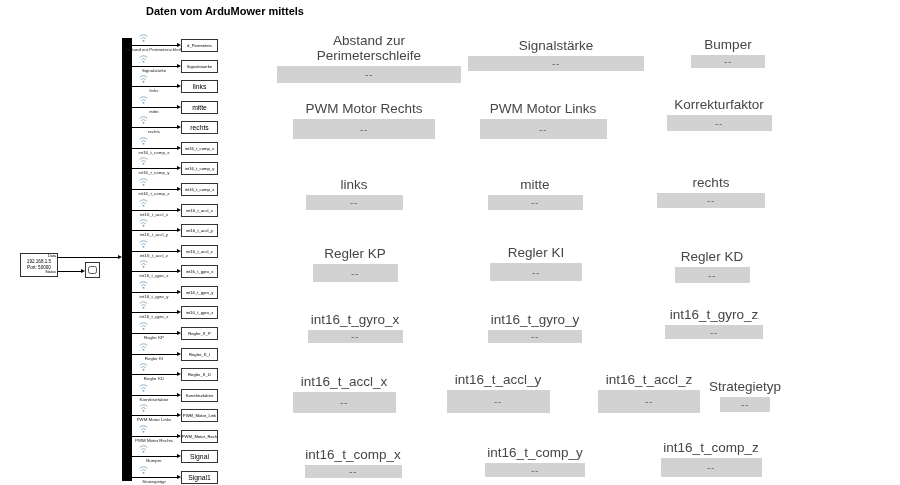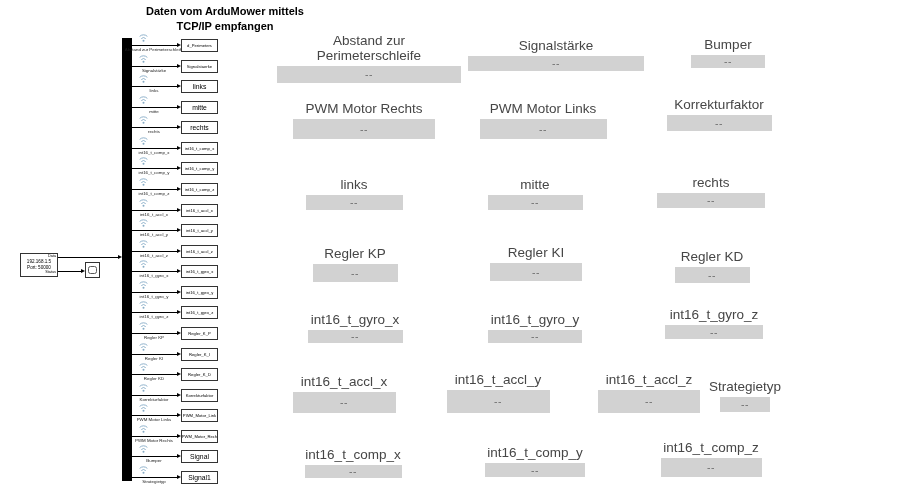--- a/index.html
+++ b/index.html
@@ -50,21 +50,20 @@
                  transform:translateX(-50%);font-size:13.5px;color:#464646;
                  white-space:nowrap;text-align:center;line-height:1.15;}
 </style>
 </head>
 <body>
 
 <div id="stage">
 
   <div class="model-title">
     <div>Daten vom ArduMower mittels</div>
-    <div>TCP/IP empfangen</div>
   </div>
 
   <div class="tcp-block">
     <div>192.168.1.5</div>
     <div>Port: 50000</div>
     <span class="tcp-port data">Data</span>
     <span class="tcp-port status">Status</span>
   </div>
 
   <div class="wire" style="left:58px;top:257px;width:60px;"></div>

